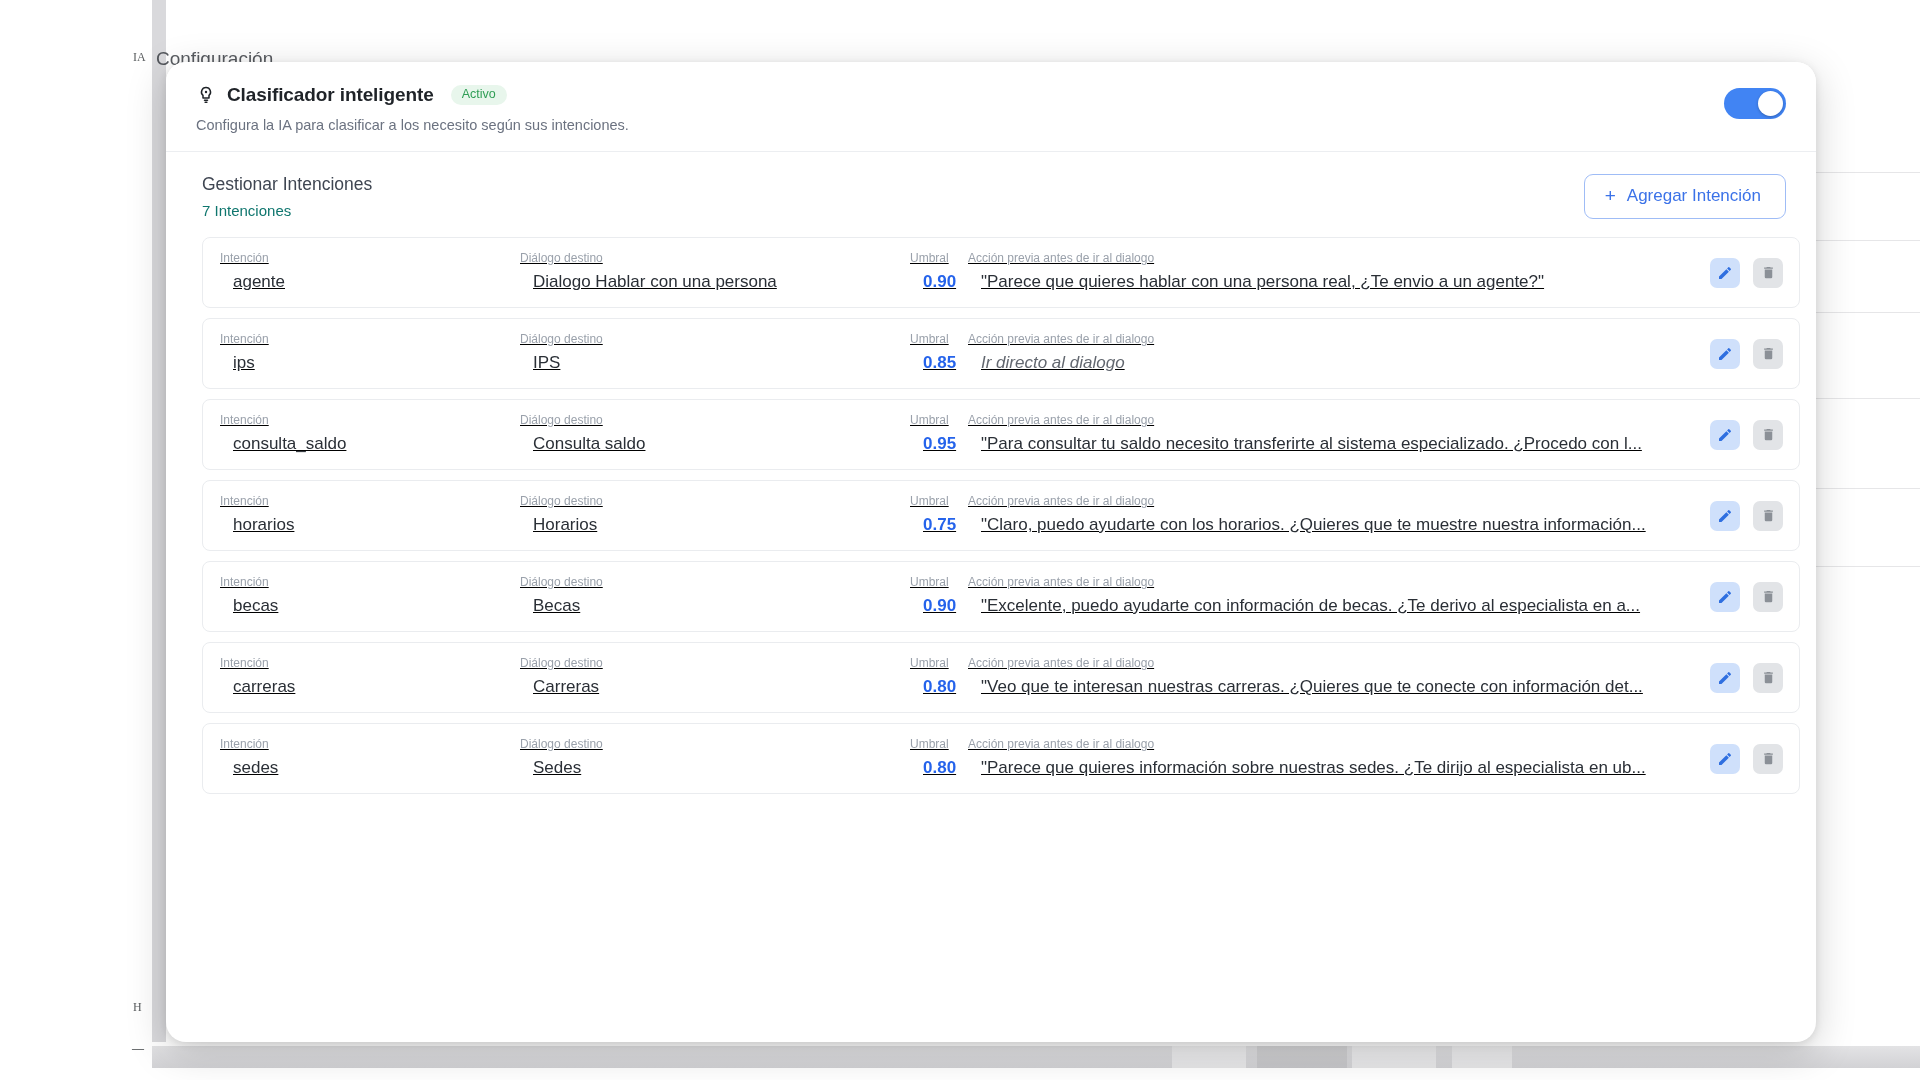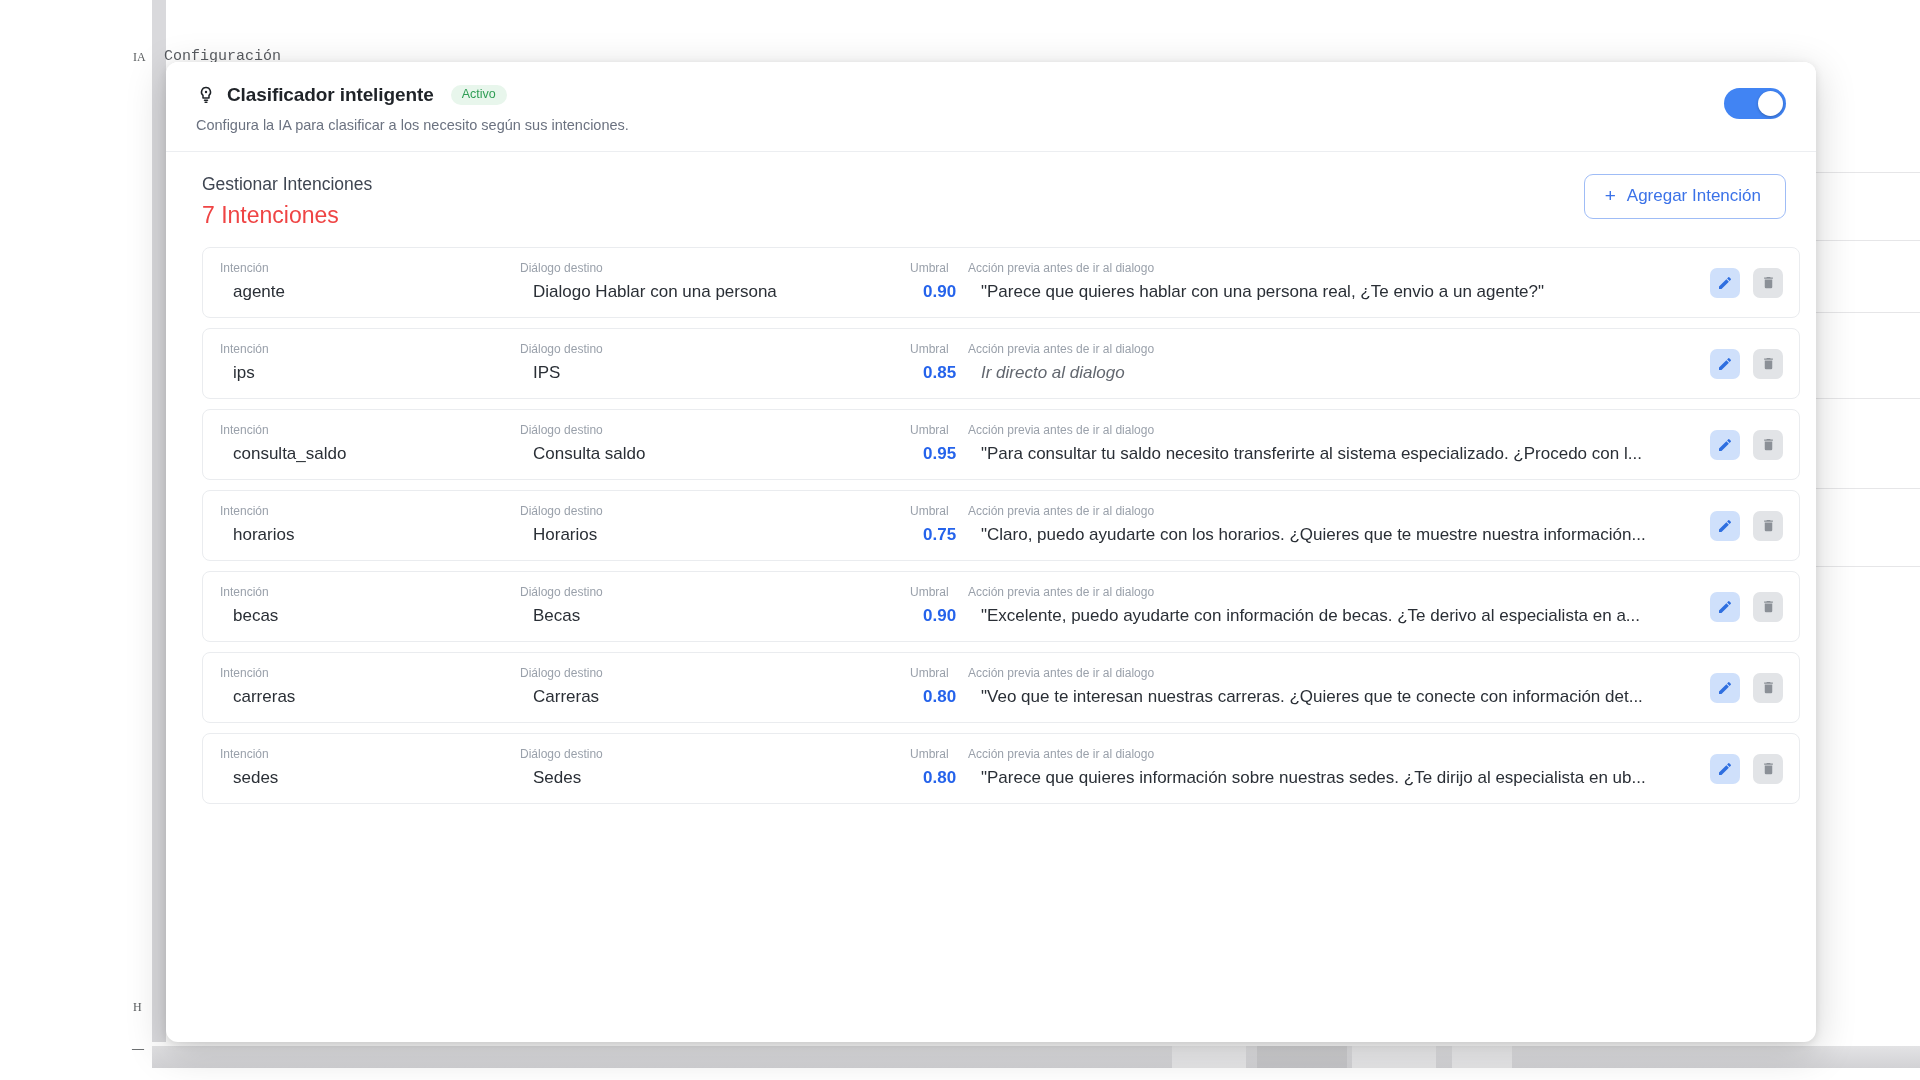--- a/index.html
+++ b/index.html
@@ -35,26 +35,25 @@
     color: #3c4043;
     font-size: 12px;
     white-space: nowrap;
   }
   .bg-left-label.l1 { left: 133px; top: 50px; }
   .bg-left-label.l2 { left: 133px; top: 1000px; }
   .bg-left-label.l3 { left: 132px; top: 1041px; font-weight: 700; }
 
   .bg-section-title {
     position: absolute;
-    left: 164px;
+    left: 156px;
     top: 48px;
-    font-size: 15px;
+    font-size: 19px;
     color: #3b3f45;
     white-space: nowrap;
-    font-family: Liberation Mono, monospace;
   }
 
   .bg-right-col {
     position: absolute;
     left: 1786px;
     top: 0px;
     width: 134px;
     height: 1042px;
     overflow: hidden;
   }
@@ -97,21 +96,21 @@
   }
 
   
   .modal {
     position: absolute;
     left: 166px;
     top: 62px;
     width: 1650px;
     height: 980px;
     background: #ffffff;
-    border-radius: 12px;
+    border-radius: 20px;
     box-shadow: 0 10px 40px rgba(0,0,0,0.18), 0 2px 8px rgba(0,0,0,0.10);
     overflow: hidden;
   }
 
   .modal-header {
     position: relative;
     padding: 22px 30px 18px 30px;
     border-bottom: 1px solid #eceef1;
     background: #fff;
   }
@@ -180,22 +179,22 @@
   .manage-bar {
     position: relative;
     padding: 22px 30px 6px 36px;
   }
   .manage-title {
     font-size: 17.5px;
     color: #3f4652;
     margin-bottom: 7px;
   }
   .manage-count {
-    font-size: 23px;
-    color: #ef4444;
+    font-size: 15px;
+    color: #0f766e;
   }
 
   .btn-add {
     position: absolute;
     right: 30px;
     top: 22px;
     display: inline-flex;
     align-items: center;
     gap: 11px;
     border: 1px solid #9fbcf6;
@@ -205,20 +204,21 @@
     font-size: 17px;
     padding: 11px 24px 12px 20px;
     cursor: pointer;
     font-family: "Liberation Sans", sans-serif;
   }
   .btn-add .plus { font-size: 19px; line-height: 1; margin-top: -2px; }
 
   
   .intent-list {
     padding: 12px 16px 0 36px;
+    text-decoration: underline;
   }
 
   .intent-row {
     position: relative;
     display: flex;
     align-items: flex-start;
     background: #ffffff;
     border: 1px solid #eaecef;
     border-radius: 8px;
     margin-bottom: 10px;

